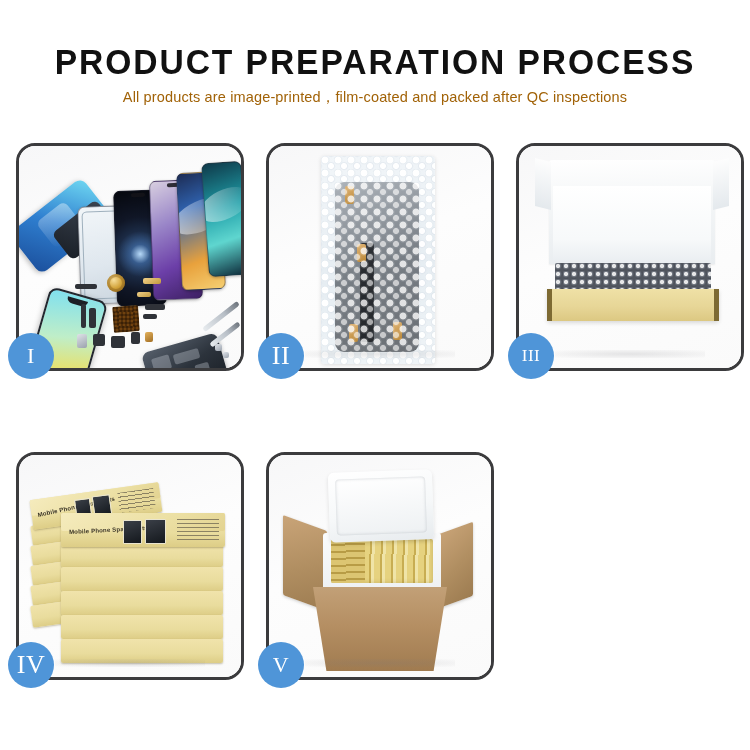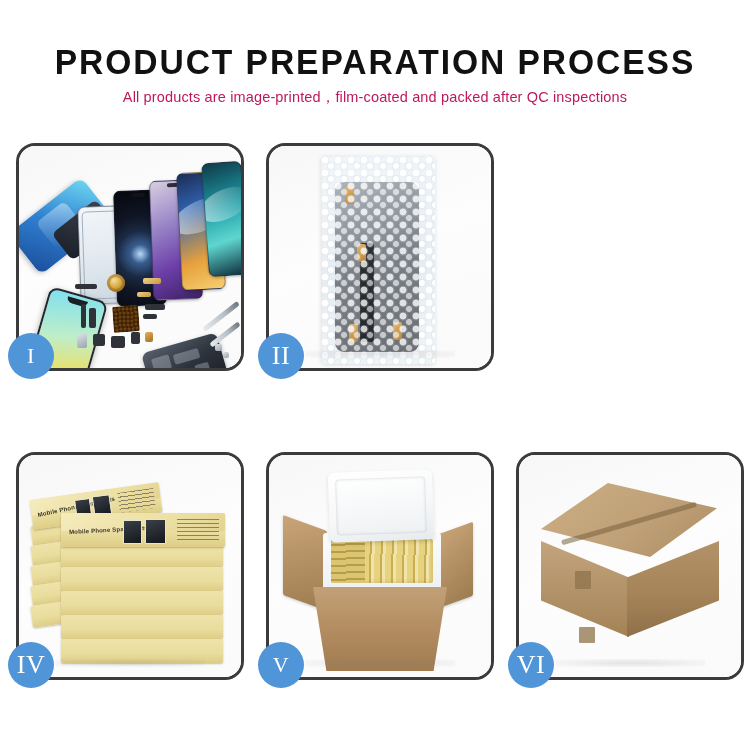--- a/index.html
+++ b/index.html
@@ -33,21 +33,21 @@
     transform-origin: center center;
   }
   .subtitle {
     position: absolute;
     left: 0; top: 88px;
     width: 750px;
     text-align: center;
     font-size: 14.5px;
     font-weight: normal;
     letter-spacing: 0.15px;
-    color: #be185d;
+    color: #a16207;
     white-space: nowrap;
   }
 
   
   .grid {
     position: absolute;
     left: 0; top: 0;
     width: 750px; height: 750px;
   }
   .card {
@@ -506,20 +506,36 @@
           <div class="tape" style="left:14px; top:142px;"></div>
           <div class="tape" style="left:58px; top:140px;"></div>
         </div>
         <div class="bubble-overlay"></div>
       </div>
       <div class="ground"></div>
     </div>
     <div class="badge wide">II</div>
   </div>
 
+  <div class="card c3">
+    <div class="inner">
+      <div class="box3-lid">
+        <div class="flapL"></div>
+        <div class="flapR"></div>
+      </div>
+      <div class="box3-foam"></div>
+      <div class="box3-bubbles"></div>
+      <div class="box3-front">
+        <div class="edgeL"></div>
+        <div class="edgeR"></div>
+      </div>
+      <div class="ground"></div>
+    </div>
+    <div class="badge xwide">III</div>
+  </div>
 
   <div class="card c4">
     <div class="inner">
       <div class="stack">
 
         <div class="kbox" style="left:2px;  top:34px;  width:128px; height:20px; transform: rotate(-8deg);"></div>
         <div class="kbox" style="left:2px;  top:54px;  width:128px; height:20px; transform: rotate(-8deg);"></div>
         <div class="kbox" style="left:2px;  top:74px;  width:128px; height:20px; transform: rotate(-8deg);"></div>
         <div class="kbox" style="left:2px;  top:94px;  width:128px; height:20px; transform: rotate(-8deg);"></div>
         <div class="kbox" style="left:2px;  top:114px; width:128px; height:22px; transform: rotate(-8deg);"></div>
@@ -559,26 +575,14 @@
       <div class="v-foam-box"></div>
       <div class="v-contents"></div>
       <div class="v-contents2"></div>
       <div class="v-foam-lid"></div>
       <div class="v-body"></div>
       <div class="ground"></div>
     </div>
     <div class="badge">V</div>
   </div>
 
-  <div class="card c6">
-    <div class="inner">
-      <div class="vi-top"></div>
-      <div class="vi-seam"></div>
-      <div class="vi-left"></div>
-      <div class="vi-right"></div>
-      <div class="vi-tape" style="left:56px; top:116px; width:16px; height:18px;"></div>
-      <div class="vi-tape" style="left:60px; top:172px; width:16px; height:16px;"></div>
-      <div class="ground"></div>
-    </div>
-    <div class="badge wide">VI</div>
-  </div>
 
 </div>
 
 </body></html>

